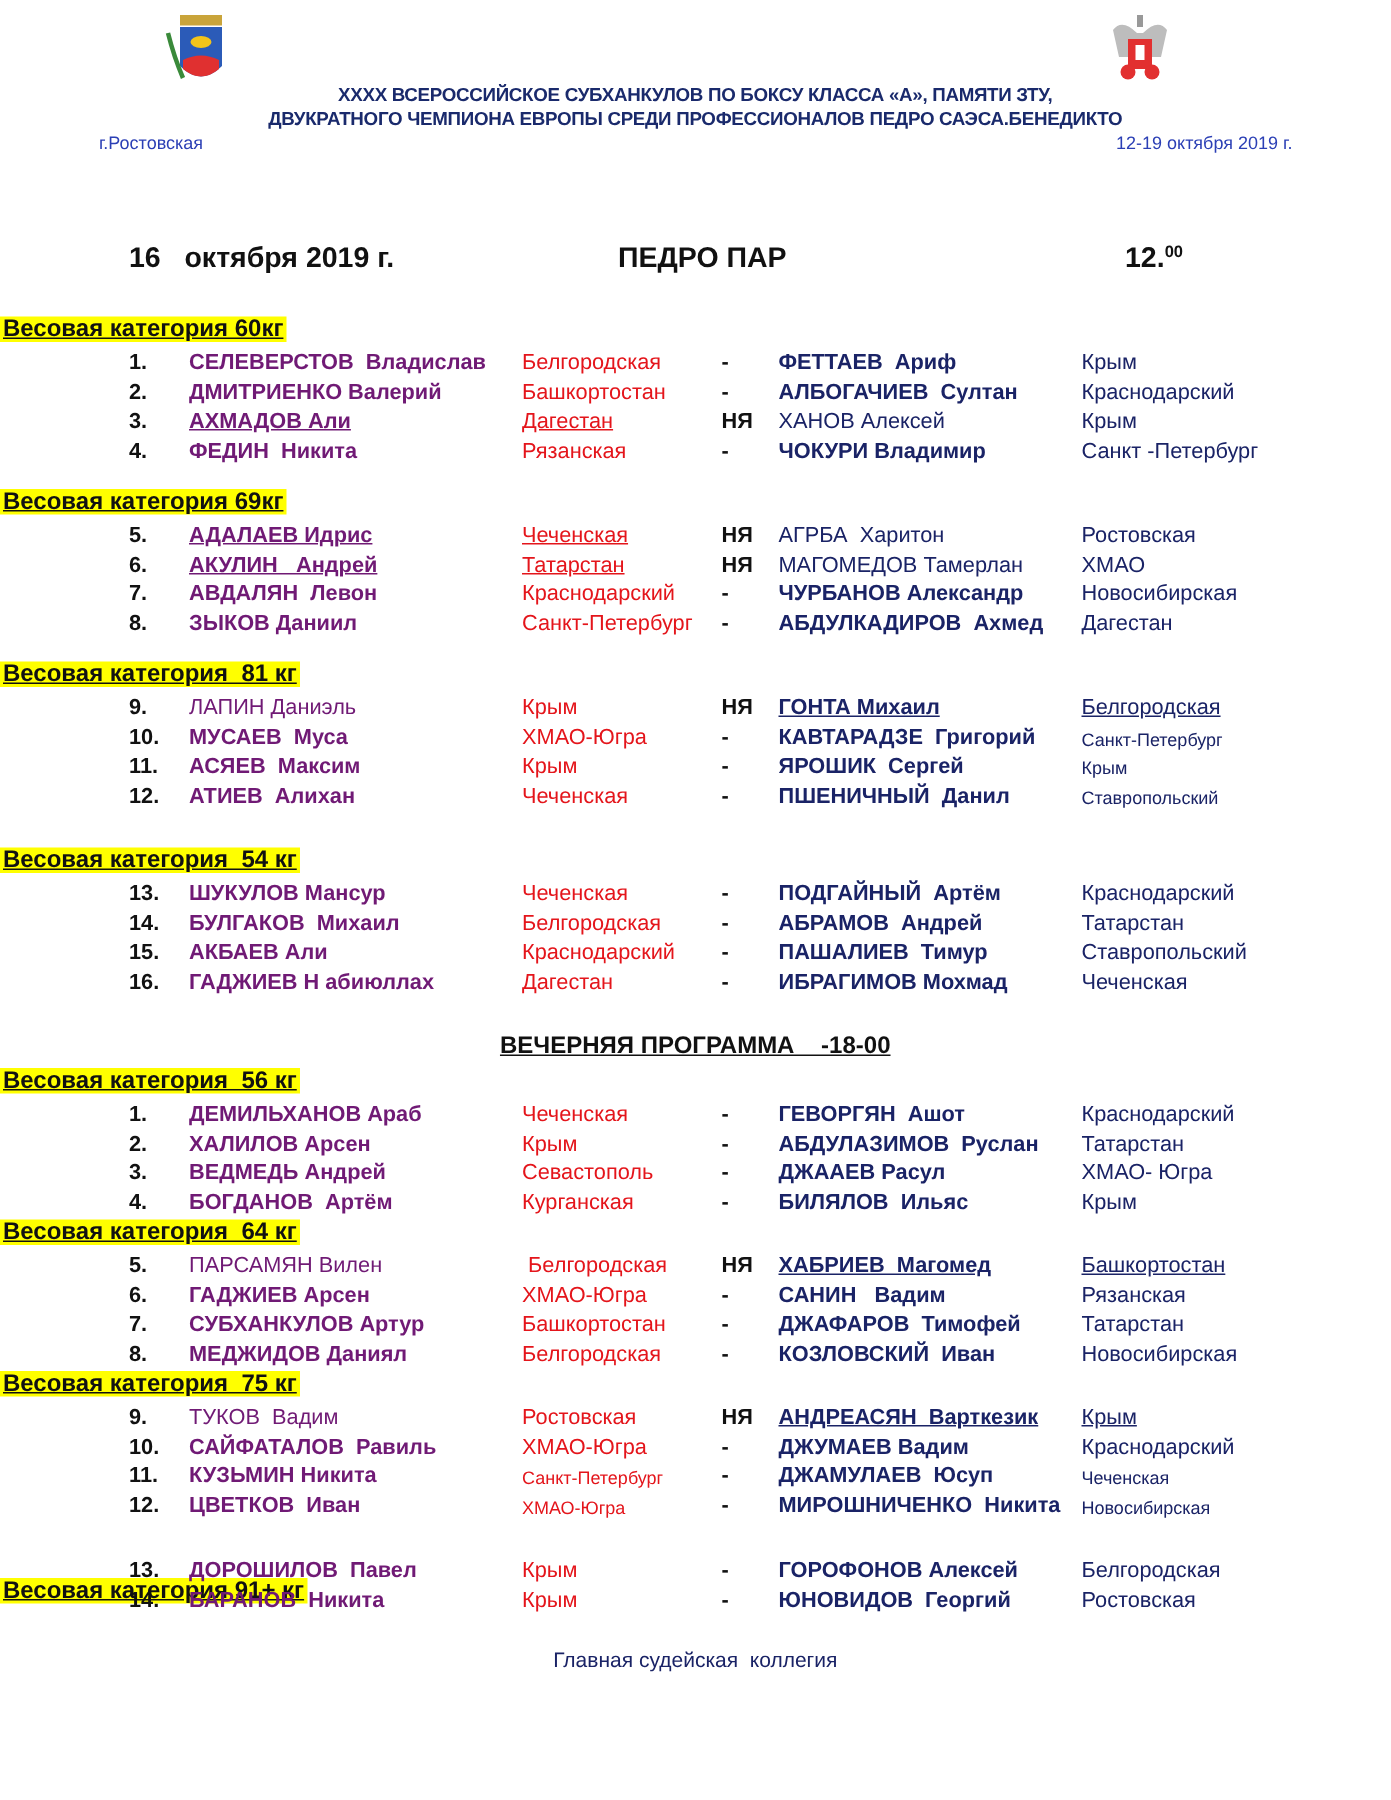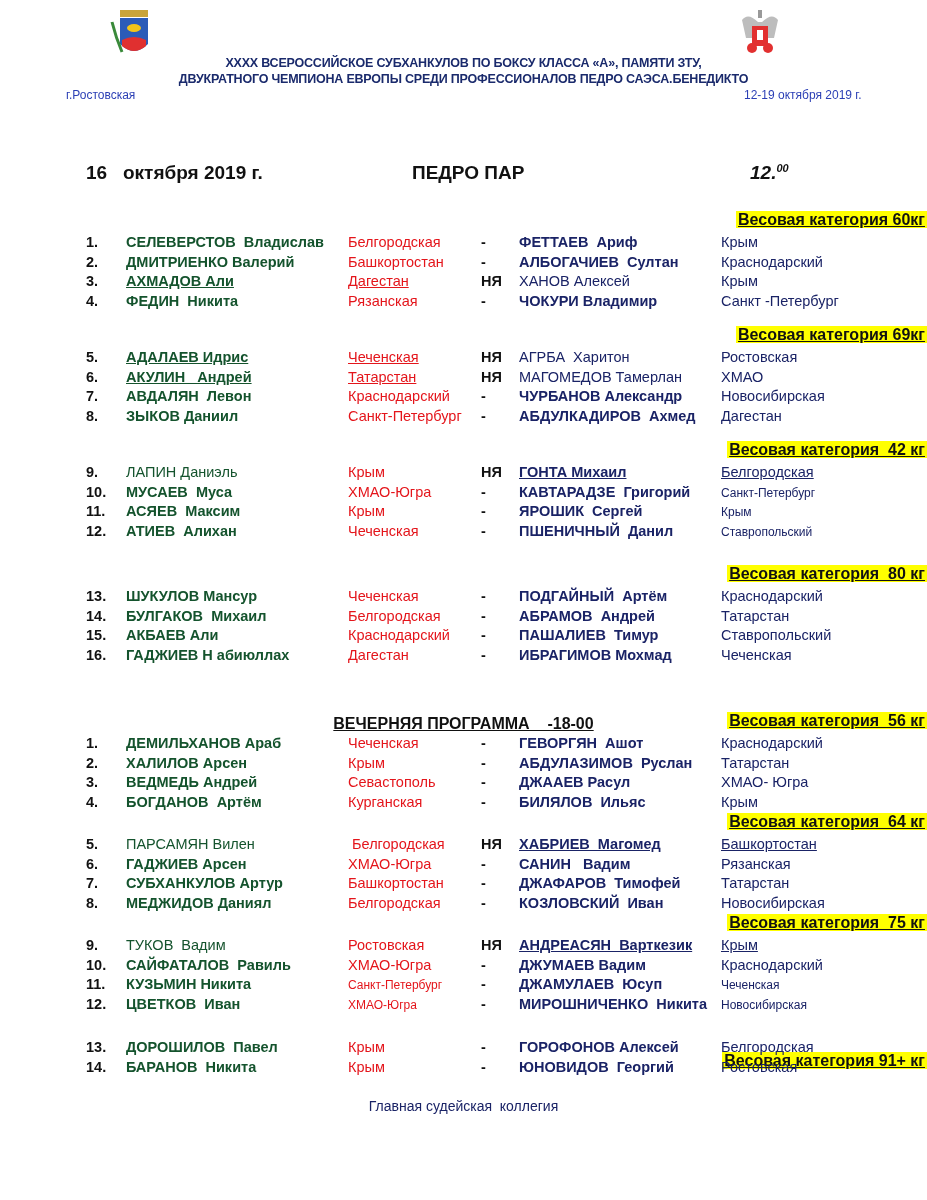--- a/index.html
+++ b/index.html
@@ -4,29 +4,29 @@
 <style>
   html, body { margin: 0; padding: 0; background: #ffffff; }
   body { width: 927px; height: 1200px; position: relative; overflow: hidden;
          font-family: "Liberation Sans", sans-serif; }
   .logo { position: absolute; top: 8px; width: 44px; height: 50px; }
   .hdr-title { position: absolute; left: 0; width: 927px; text-align: center;
                font-weight: bold; font-size: 12.5px; color: #1a2a6c; letter-spacing: -0.2px; }
   .hdr-city { position: absolute; left: 66px; top: 88px; font-size: 12px; color: #2b3fb5; }
   .hdr-dates { position: absolute; left: 744px; top: 88px; font-size: 12px; color: #2b3fb5; }
   .day-line { position: absolute; top: 162px; font-weight: bold; font-size: 19px; color: #111; }
-  .cat { position: absolute; left: 0; width: 927px; text-align: right; }
+  .cat { position: absolute; left: 0; width: 927px; text-align: left; }
   .cat span { background: #ffff00; font-weight: bold; font-size: 16px; color: #111;
               text-decoration: underline; padding: 0 2px; }
   .evening { position: absolute; left: 0; width: 927px; text-align: center; top: 689px;
              font-weight: bold; font-size: 16px; color: #111; text-decoration: underline; }
   .row { position: absolute; left: 0; width: 927px; height: 20px; font-size: 14.5px; }
   .row > * { position: absolute; top: 0; white-space: nowrap; }
   .num { left: 86px; font-weight: bold; color: #111; }
-  .r-name { left: 126px; color: #14532d; }
+  .r-name { left: 126px; color: #701a75; }
   .r-reg { left: 348px; color: #e4151b; }
   .sep { left: 481px; color: #111; font-weight: bold; }
   .b-name { left: 519px; color: #1a2366; }
   .b-reg { left: 721px; color: #1a2366; }
   .bold { font-weight: bold; }
   .ul { text-decoration: underline; }
   .small { font-size: 12px; top: 2px; }
   .footer { position: absolute; left: 0; width: 927px; text-align: center; top: 1098px;
             font-size: 14px; color: #1a2366; }
 </style>
@@ -53,39 +53,39 @@
   </svg>
 </div>
 
 <div class="hdr-title" style="top:56px;">XXXX ВСЕРОССИЙСКОЕ СУБХАНКУЛОВ ПО БОКСУ КЛАССА «А», ПАМЯТИ ЗТУ,</div>
 <div class="hdr-title" style="top:72px;">ДВУКРАТНОГО  ЧЕМПИОНА ЕВРОПЫ СРЕДИ ПРОФЕССИОНАЛОВ ПЕДРО САЭСА.БЕНЕДИКТО</div>
 <div class="hdr-city">г.Ростовская</div>
 <div class="hdr-dates">12-19 октября 2019 г.</div>
 
 <div class="day-line" style="left:86px; white-space:pre;">16   октября 2019 г.</div>
 <div class="day-line" style="left:412px;">ПЕДРО ПАР</div>
-<div class="day-line" style="left:750px;font-style:italic;"><span>12.</span><sup style="font-size:11px;">00</sup></div>
+<div class="day-line" style="left:750px;"><span>12.</span><sup style="font-size:11px;">00</sup></div>
 
 <div id="bouts">
     <div class="cat" style="white-space: pre; top: 211px;"><span style="white-space: pre;">Весовая категория 60кг</span></div>
     <div class="row" style="white-space: pre; top: 234px;"><span class="num" style="white-space: pre;">1.</span><span class="r-name bold" style="white-space: pre;">СЕЛЕВЕРСТОВ  Владислав</span><span class="r-reg" style="white-space: pre;">Белгородская</span><span class="sep" style="white-space: pre;">-</span><span class="b-name bold" style="white-space: pre;">ФЕТТАЕВ  Ариф</span><span class="b-reg" style="white-space: pre;">Крым</span></div>
     <div class="row" style="white-space: pre; top: 253.7px;"><span class="num" style="white-space: pre;">2.</span><span class="r-name bold" style="white-space: pre;">ДМИТРИЕНКО Валерий</span><span class="r-reg" style="white-space: pre;">Башкортостан</span><span class="sep" style="white-space: pre;">-</span><span class="b-name bold" style="white-space: pre;">АЛБОГАЧИЕВ  Султан</span><span class="b-reg" style="white-space: pre;">Краснодарский</span></div>
     <div class="row" style="white-space: pre; top: 273.4px;"><span class="num" style="white-space: pre;">3.</span><span class="r-name bold ul" style="white-space: pre;">АХМАДОВ Али</span><span class="r-reg ul" style="white-space: pre;">Дагестан</span><span class="sep" style="white-space: pre;">НЯ</span><span class="b-name" style="white-space: pre;">ХАНОВ Алексей</span><span class="b-reg" style="white-space: pre;">Крым</span></div>
     <div class="row" style="white-space: pre; top: 293.1px;"><span class="num" style="white-space: pre;">4.</span><span class="r-name bold" style="white-space: pre;">ФЕДИН  Никита</span><span class="r-reg" style="white-space: pre;">Рязанская</span><span class="sep" style="white-space: pre;">-</span><span class="b-name bold" style="white-space: pre;">ЧОКУРИ Владимир</span><span class="b-reg" style="white-space: pre;">Санкт -Петербург</span></div>
     <div class="cat" style="white-space: pre; top: 326px;"><span style="white-space: pre;">Весовая категория 69кг</span></div>
     <div class="row" style="white-space: pre; top: 349px;"><span class="num" style="white-space: pre;">5.</span><span class="r-name bold ul" style="white-space: pre;">АДАЛАЕВ Идрис</span><span class="r-reg ul" style="white-space: pre;">Чеченская</span><span class="sep" style="white-space: pre;">НЯ</span><span class="b-name" style="white-space: pre;">АГРБА  Харитон</span><span class="b-reg" style="white-space: pre;">Ростовская</span></div>
     <div class="row" style="white-space: pre; top: 368.7px;"><span class="num" style="white-space: pre;">6.</span><span class="r-name bold ul" style="white-space: pre;">АКУЛИН   Андрей</span><span class="r-reg ul" style="white-space: pre;">Татарстан</span><span class="sep" style="white-space: pre;">НЯ</span><span class="b-name" style="white-space: pre;">МАГОМЕДОВ Тамерлан</span><span class="b-reg" style="white-space: pre;">ХМАО</span></div>
     <div class="row" style="white-space: pre; top: 388.4px;"><span class="num" style="white-space: pre;">7.</span><span class="r-name bold" style="white-space: pre;">АВДАЛЯН  Левон</span><span class="r-reg" style="white-space: pre;">Краснодарский</span><span class="sep" style="white-space: pre;">-</span><span class="b-name bold" style="white-space: pre;">ЧУРБАНОВ Александр</span><span class="b-reg" style="white-space: pre;">Новосибирская</span></div>
     <div class="row" style="white-space: pre; top: 408.1px;"><span class="num" style="white-space: pre;">8.</span><span class="r-name bold" style="white-space: pre;">ЗЫКОВ Даниил</span><span class="r-reg" style="white-space: pre;">Санкт-Петербург</span><span class="sep" style="white-space: pre;">-</span><span class="b-name bold" style="white-space: pre;">АБДУЛКАДИРОВ  Ахмед</span><span class="b-reg" style="white-space: pre;">Дагестан</span></div>
-    <div class="cat" style="white-space: pre; top: 441px;"><span style="white-space: pre;">Весовая категория  42 кг</span></div>
+    <div class="cat" style="white-space: pre; top: 441px;"><span style="white-space: pre;">Весовая категория  81 кг</span></div>
     <div class="row" style="white-space: pre; top: 464px;"><span class="num" style="white-space: pre;">9.</span><span class="r-name" style="white-space: pre;">ЛАПИН Даниэль</span><span class="r-reg" style="white-space: pre;">Крым</span><span class="sep" style="white-space: pre;">НЯ</span><span class="b-name bold ul" style="white-space: pre;">ГОНТА Михаил</span><span class="b-reg ul" style="white-space: pre;">Белгородская</span></div>
     <div class="row" style="white-space: pre; top: 483.7px;"><span class="num" style="white-space: pre;">10.</span><span class="r-name bold" style="white-space: pre;">МУСАЕВ  Муса</span><span class="r-reg" style="white-space: pre;">ХМАО-Югра</span><span class="sep" style="white-space: pre;">-</span><span class="b-name bold" style="white-space: pre;">КАВТАРАДЗЕ  Григорий</span><span class="b-reg small" style="white-space: pre;">Санкт-Петербург</span></div>
     <div class="row" style="white-space: pre; top: 503.4px;"><span class="num" style="white-space: pre;">11.</span><span class="r-name bold" style="white-space: pre;">АСЯЕВ  Максим</span><span class="r-reg" style="white-space: pre;">Крым</span><span class="sep" style="white-space: pre;">-</span><span class="b-name bold" style="white-space: pre;">ЯРОШИК  Сергей</span><span class="b-reg small" style="white-space: pre;">Крым</span></div>
     <div class="row" style="white-space: pre; top: 523.1px;"><span class="num" style="white-space: pre;">12.</span><span class="r-name bold" style="white-space: pre;">АТИЕВ  Алихан</span><span class="r-reg" style="white-space: pre;">Чеченская</span><span class="sep" style="white-space: pre;">-</span><span class="b-name bold" style="white-space: pre;">ПШЕНИЧНЫЙ  Данил</span><span class="b-reg small" style="white-space: pre;">Ставропольский</span></div>
-    <div class="cat" style="white-space: pre; top: 565px;"><span style="white-space: pre;">Весовая категория  80 кг</span></div>
+    <div class="cat" style="white-space: pre; top: 565px;"><span style="white-space: pre;">Весовая категория  54 кг</span></div>
     <div class="row" style="white-space: pre; top: 588px;"><span class="num" style="white-space: pre;">13.</span><span class="r-name bold" style="white-space: pre;">ШУКУЛОВ Мансур</span><span class="r-reg" style="white-space: pre;">Чеченская</span><span class="sep" style="white-space: pre;">-</span><span class="b-name bold" style="white-space: pre;">ПОДГАЙНЫЙ  Артём</span><span class="b-reg" style="white-space: pre;">Краснодарский</span></div>
     <div class="row" style="white-space: pre; top: 607.7px;"><span class="num" style="white-space: pre;">14.</span><span class="r-name bold" style="white-space: pre;">БУЛГАКОВ  Михаил</span><span class="r-reg" style="white-space: pre;">Белгородская</span><span class="sep" style="white-space: pre;">-</span><span class="b-name bold" style="white-space: pre;">АБРАМОВ  Андрей</span><span class="b-reg" style="white-space: pre;">Татарстан</span></div>
     <div class="row" style="white-space: pre; top: 627.4px;"><span class="num" style="white-space: pre;">15.</span><span class="r-name bold" style="white-space: pre;">АКБАЕВ Али</span><span class="r-reg" style="white-space: pre;">Краснодарский</span><span class="sep" style="white-space: pre;">-</span><span class="b-name bold" style="white-space: pre;">ПАШАЛИЕВ  Тимур</span><span class="b-reg" style="white-space: pre;">Ставропольский</span></div>
     <div class="row" style="white-space: pre; top: 647.1px;"><span class="num" style="white-space: pre;">16.</span><span class="r-name bold" style="white-space: pre;">ГАДЖИЕВ Н абиюллах</span><span class="r-reg" style="white-space: pre;">Дагестан</span><span class="sep" style="white-space: pre;">-</span><span class="b-name bold" style="white-space: pre;">ИБРАГИМОВ Мохмад</span><span class="b-reg" style="white-space: pre;">Чеченская</span></div>
     <div class="cat" style="white-space: pre; top: 712px;"><span style="white-space: pre;">Весовая категория  56 кг</span></div>
     <div class="row" style="white-space: pre; top: 735px;"><span class="num" style="white-space: pre;">1.</span><span class="r-name bold" style="white-space: pre;">ДЕМИЛЬХАНОВ Араб</span><span class="r-reg" style="white-space: pre;">Чеченская</span><span class="sep" style="white-space: pre;">-</span><span class="b-name bold" style="white-space: pre;">ГЕВОРГЯН  Ашот</span><span class="b-reg" style="white-space: pre;">Краснодарский</span></div>
     <div class="row" style="white-space: pre; top: 754.7px;"><span class="num" style="white-space: pre;">2.</span><span class="r-name bold" style="white-space: pre;">ХАЛИЛОВ Арсен</span><span class="r-reg" style="white-space: pre;">Крым</span><span class="sep" style="white-space: pre;">-</span><span class="b-name bold" style="white-space: pre;">АБДУЛАЗИМОВ  Руслан</span><span class="b-reg" style="white-space: pre;">Татарстан</span></div>
     <div class="row" style="white-space: pre; top: 774.4px;"><span class="num" style="white-space: pre;">3.</span><span class="r-name bold" style="white-space: pre;">ВЕДМЕДЬ Андрей</span><span class="r-reg" style="white-space: pre;">Севастополь</span><span class="sep" style="white-space: pre;">-</span><span class="b-name bold" style="white-space: pre;">ДЖААЕВ Расул</span><span class="b-reg" style="white-space: pre;">ХМАО- Югра</span></div>
     <div class="row" style="white-space: pre; top: 794.1px;"><span class="num" style="white-space: pre;">4.</span><span class="r-name bold" style="white-space: pre;">БОГДАНОВ  Артём</span><span class="r-reg" style="white-space: pre;">Курганская</span><span class="sep" style="white-space: pre;">-</span><span class="b-name bold" style="white-space: pre;">БИЛЯЛОВ  Ильяс</span><span class="b-reg" style="white-space: pre;">Крым</span></div>
     <div class="cat" style="white-space: pre; top: 813px;"><span style="white-space: pre;">Весовая категория  64 кг</span></div>
@@ -96,15 +96,15 @@
     <div class="cat" style="white-space: pre; top: 914px;"><span style="white-space: pre;">Весовая категория  75 кг</span></div>
     <div class="row" style="white-space: pre; top: 937px;"><span class="num" style="white-space: pre;">9.</span><span class="r-name" style="white-space: pre;">ТУКОВ  Вадим</span><span class="r-reg" style="white-space: pre;">Ростовская</span><span class="sep" style="white-space: pre;">НЯ</span><span class="b-name bold ul" style="white-space: pre;">АНДРЕАСЯН  Варткезик</span><span class="b-reg ul" style="white-space: pre;">Крым</span></div>
     <div class="row" style="white-space: pre; top: 956.7px;"><span class="num" style="white-space: pre;">10.</span><span class="r-name bold" style="white-space: pre;">САЙФАТАЛОВ  Равиль</span><span class="r-reg" style="white-space: pre;">ХМАО-Югра</span><span class="sep" style="white-space: pre;">-</span><span class="b-name bold" style="white-space: pre;">ДЖУМАЕВ Вадим</span><span class="b-reg" style="white-space: pre;">Краснодарский</span></div>
     <div class="row" style="white-space: pre; top: 976.4px;"><span class="num" style="white-space: pre;">11.</span><span class="r-name bold" style="white-space: pre;">КУЗЬМИН Никита</span><span class="r-reg small" style="white-space: pre;">Санкт-Петербург</span><span class="sep" style="white-space: pre;">-</span><span class="b-name bold" style="white-space: pre;">ДЖАМУЛАЕВ  Юсуп</span><span class="b-reg small" style="white-space: pre;">Чеченская</span></div>
     <div class="row" style="white-space: pre; top: 996.1px;"><span class="num" style="white-space: pre;">12.</span><span class="r-name bold" style="white-space: pre;">ЦВЕТКОВ  Иван</span><span class="r-reg small" style="white-space: pre;">ХМАО-Югра</span><span class="sep" style="white-space: pre;">-</span><span class="b-name bold" style="white-space: pre;">МИРОШНИЧЕНКО  Никита</span><span class="b-reg small" style="white-space: pre;">Новосибирская</span></div>
     <div class="cat" style="white-space: pre; top: 1052px;"><span style="white-space: pre;">Весовая категория 91+ кг</span></div>
     <div class="row" style="white-space: pre; top: 1039px;"><span class="num" style="white-space: pre;">13.</span><span class="r-name bold" style="white-space: pre;">ДОРОШИЛОВ  Павел</span><span class="r-reg" style="white-space: pre;">Крым</span><span class="sep" style="white-space: pre;">-</span><span class="b-name bold" style="white-space: pre;">ГОРОФОНОВ Алексей</span><span class="b-reg" style="white-space: pre;">Белгородская</span></div>
     <div class="row" style="white-space: pre; top: 1058.7px;"><span class="num" style="white-space: pre;">14.</span><span class="r-name bold" style="white-space: pre;">БАРАНОВ  Никита</span><span class="r-reg" style="white-space: pre;">Крым</span><span class="sep" style="white-space: pre;">-</span><span class="b-name bold" style="white-space: pre;">ЮНОВИДОВ  Георгий</span><span class="b-reg" style="white-space: pre;">Ростовская</span></div>
   </div>
 
-<div class="evening" style="white-space:pre;margin-top:26px;">ВЕЧЕРНЯЯ ПРОГРАММА    -18-00</div>
+<div class="evening" style="white-space:pre;">ВЕЧЕРНЯЯ ПРОГРАММА    -18-00</div>
 
 <div class="footer" style="white-space:pre;">Главная судейская  коллегия</div>
 
 </body></html>

